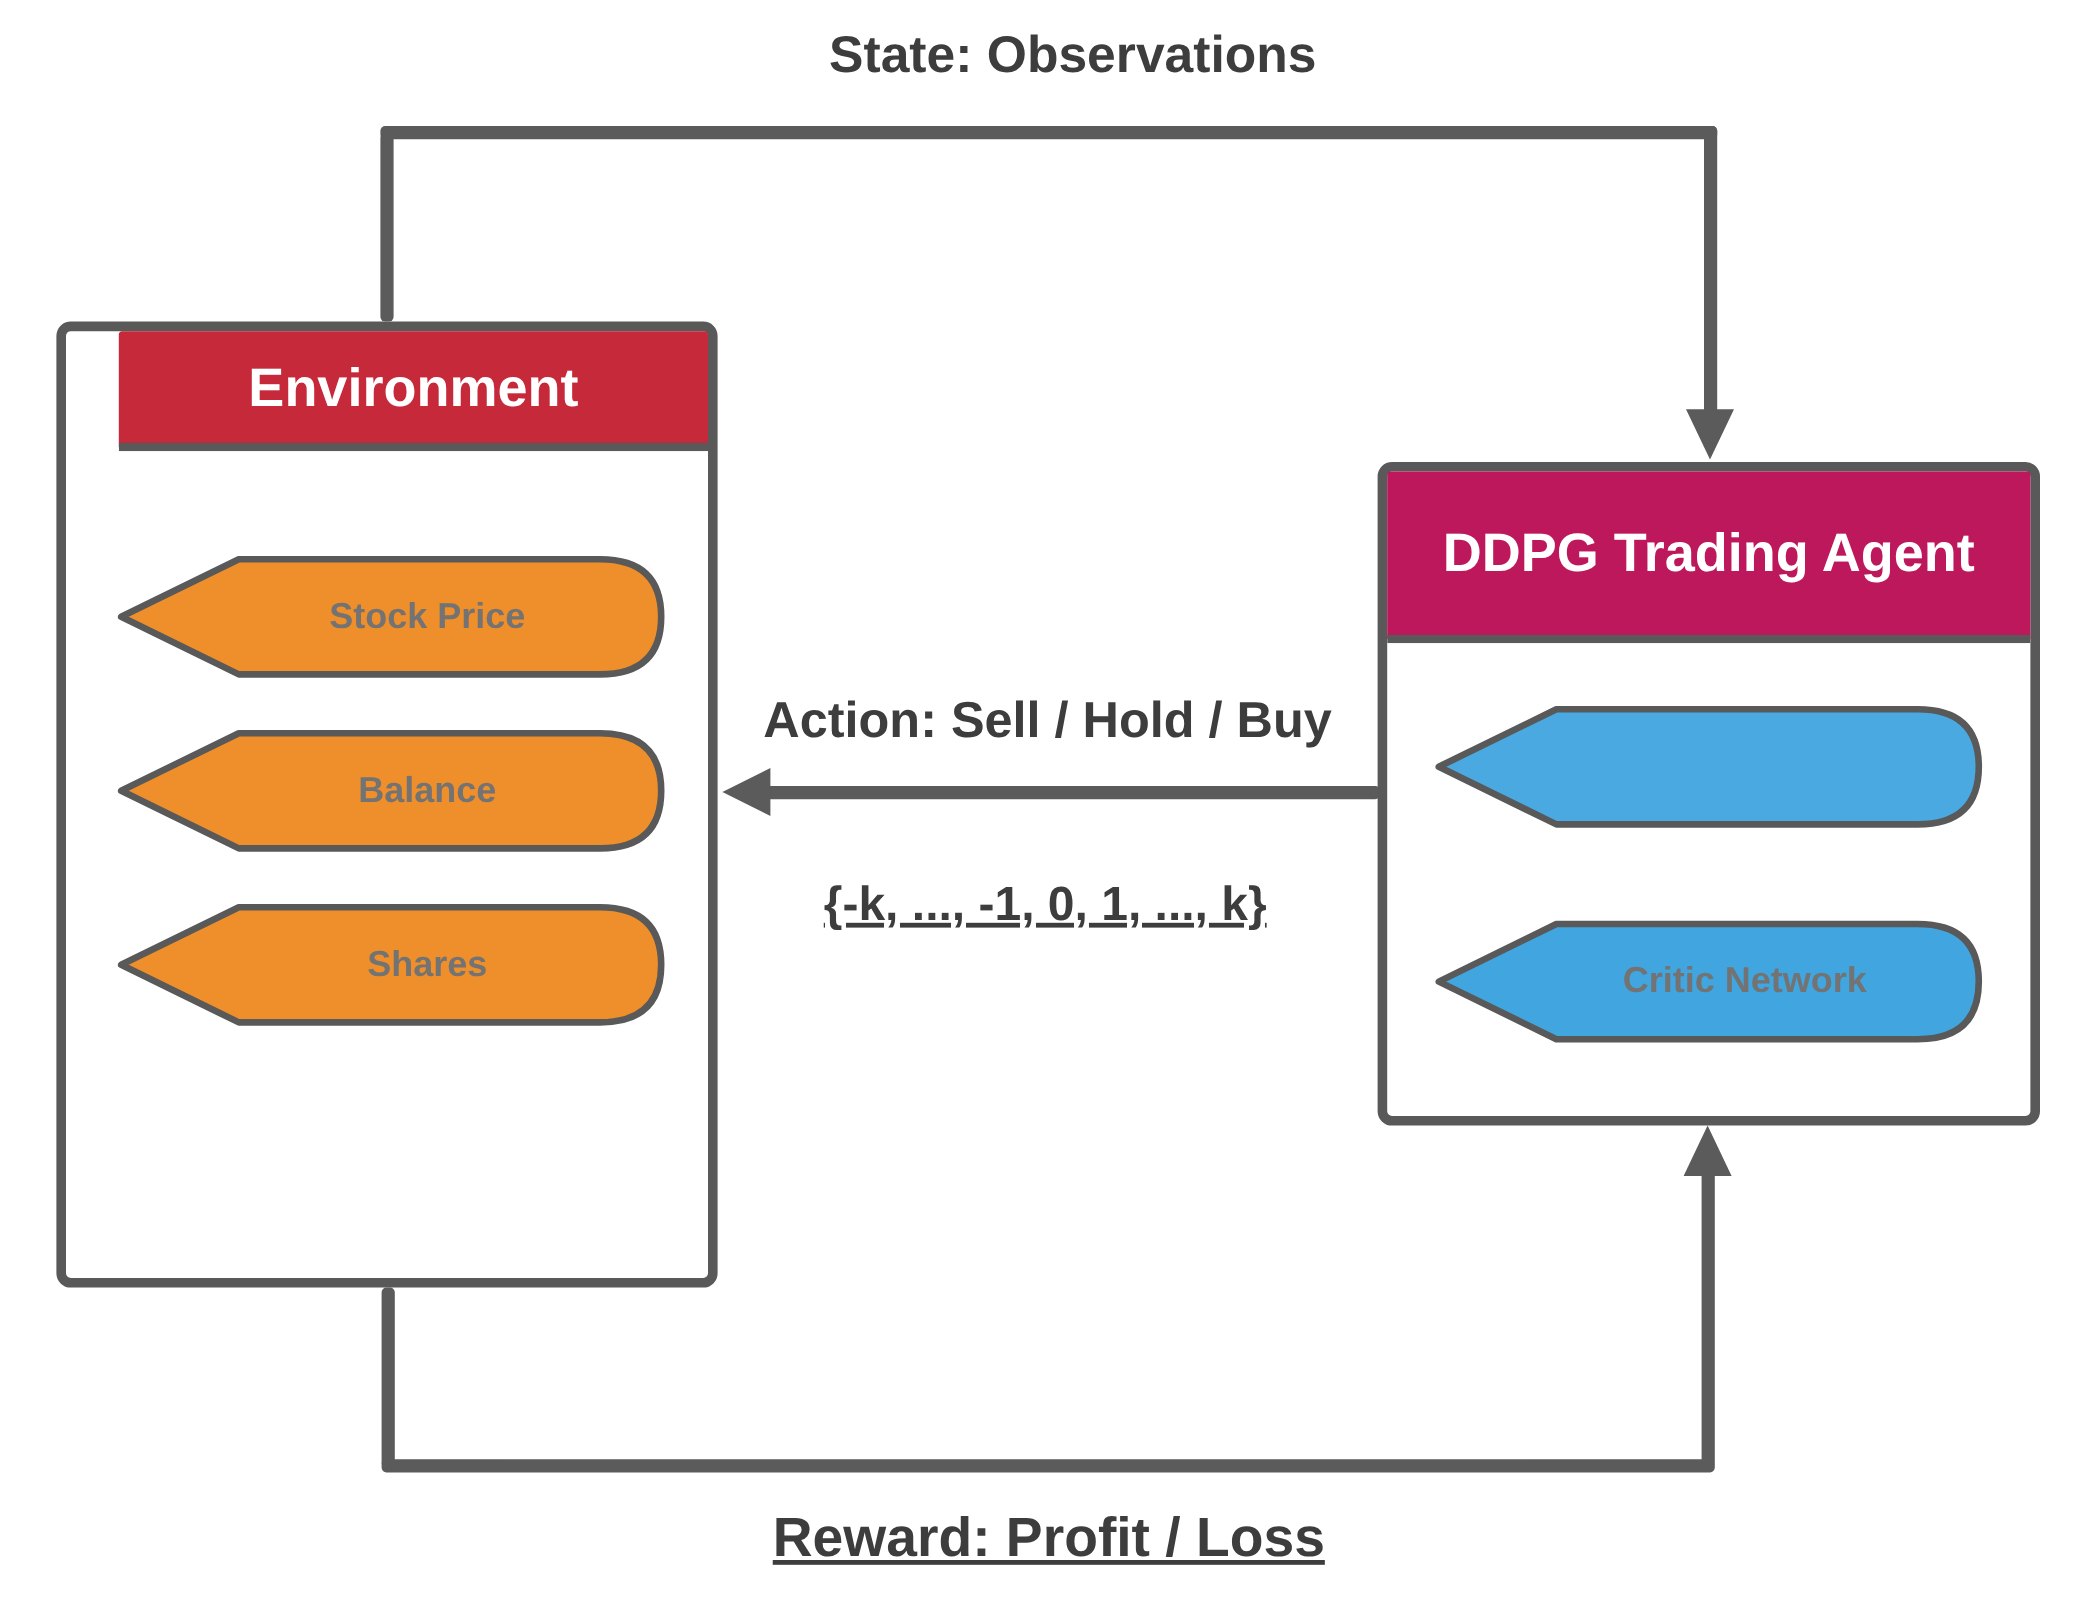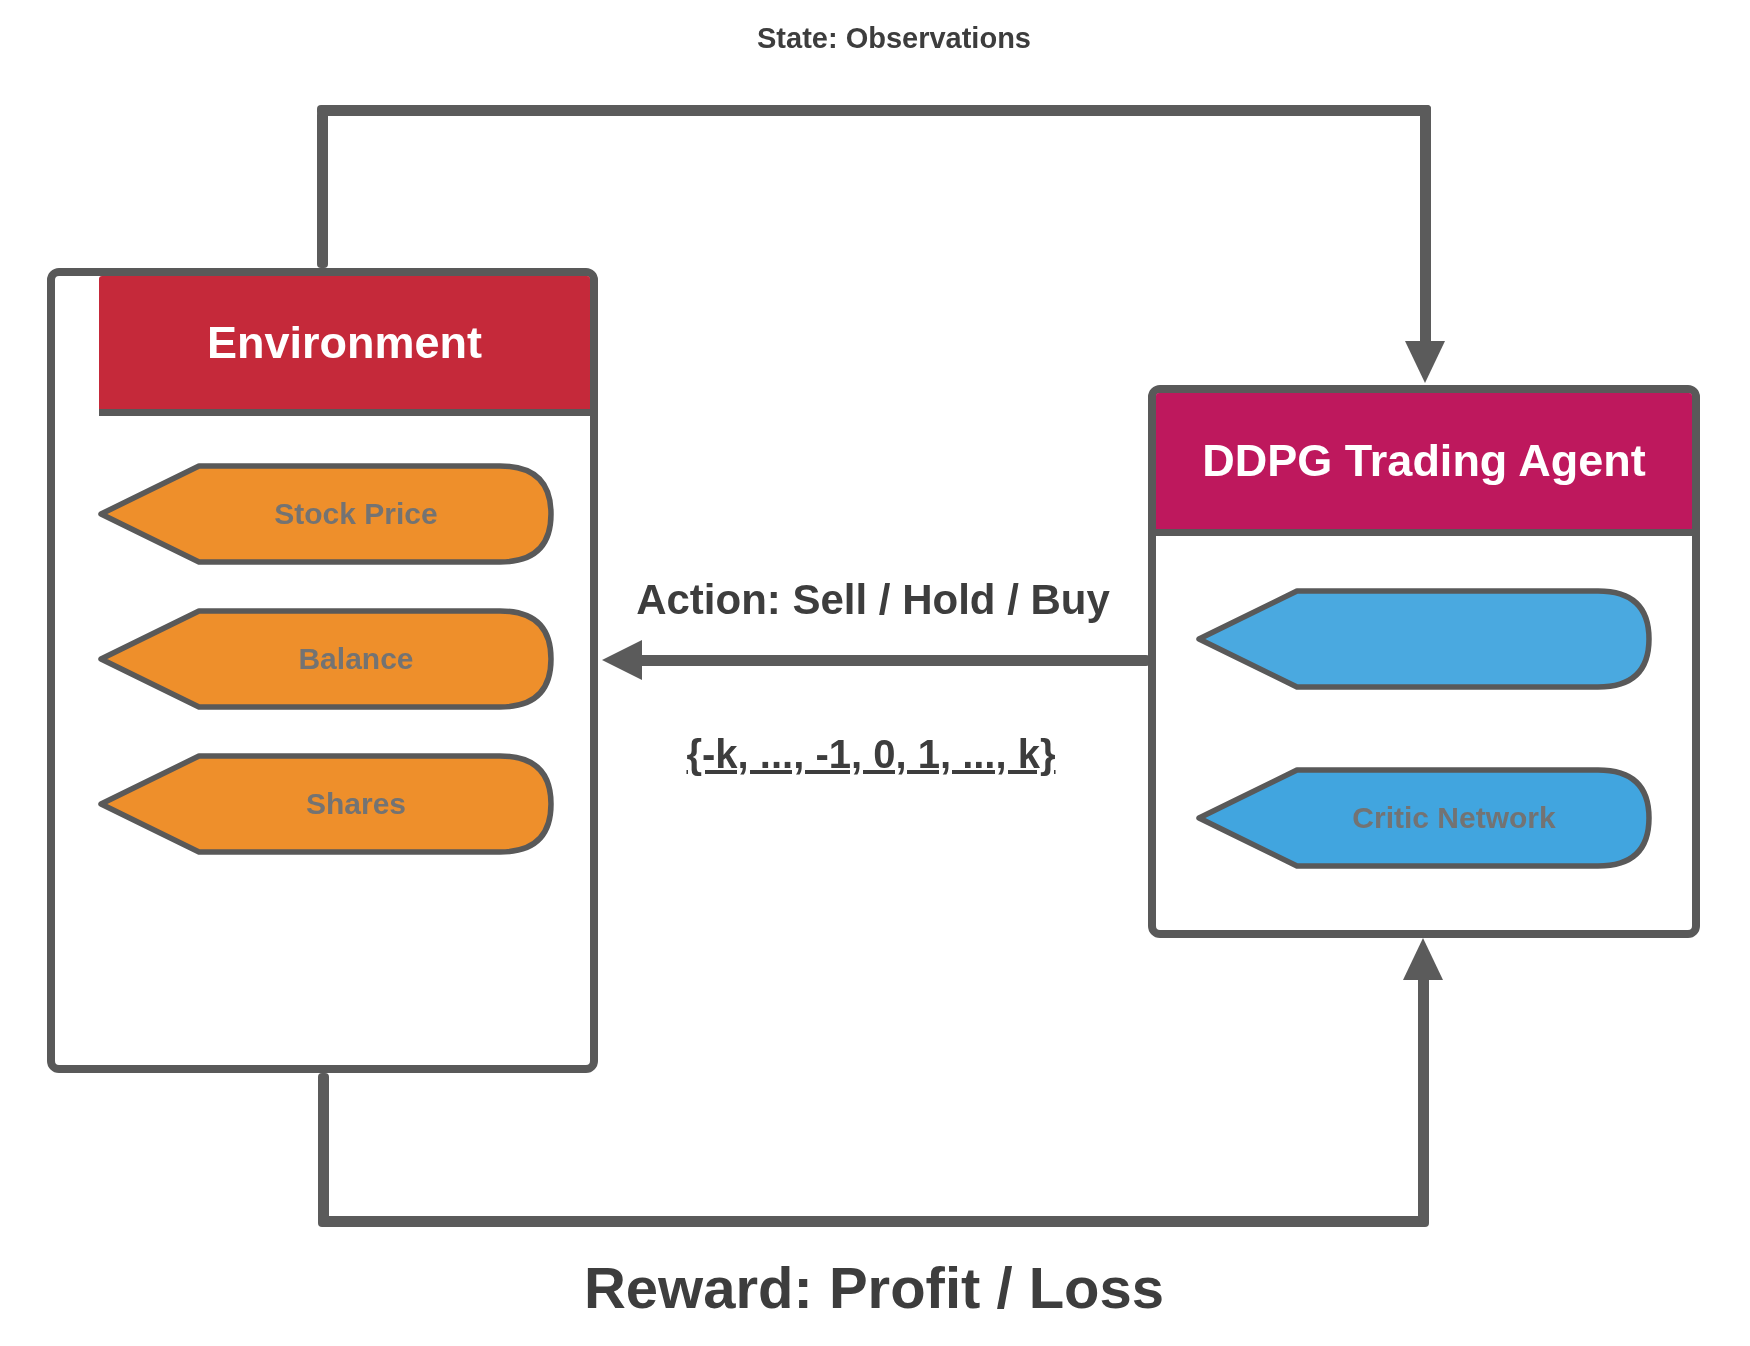--- a/index.html
+++ b/index.html
@@ -11,24 +11,24 @@
     overflow:hidden;
   }
   
   .flow-label{
     position:absolute;
     font-weight:bold;
     color:#3d3d3d;
     text-align:center;
     white-space:nowrap;
   }
-  .state-label {left:494px; width:800px; top:22px;   font-size:29px;}
+  .state-label {left:494px; width:800px; top:22px;   font-size:43px;}
   .action-label{left:473px; width:800px; top:576px;  font-size:42px;}
   .set-label   {left:471px; width:800px; top:732px;  font-size:40px;text-decoration:underline;}
-  .reward-label{left:474px; width:800px; top:1254px; font-size:58px;}
+  .reward-label{left:474px; width:800px; top:1254px; font-size:46px;text-decoration:underline;}
 
   
   .seg{position:absolute;background:#5b5b5b;border-radius:4px;}
 
   
   .arrowhead{position:absolute;width:0;height:0;}
   .ah-down{
     border-left:20px solid transparent;border-right:20px solid transparent;
     border-top:42px solid #5b5b5b;
     left:1405px;top:341px;
@@ -53,21 +53,21 @@
     box-sizing:border-box;
   }
   .env-box  {left:47px;  top:268px; width:551px; height:805px;}
   .agent-box{left:1148px;top:385px; width:552px; height:553px;}
   .box-header{
     display:flex;align-items:center;justify-content:center;
     color:#ffffff;font-weight:bold;font-size:45px;
     border-bottom:7px solid #595959;
     box-sizing:border-box;
   }
-  .env-header  {height:140px;background:#c5293a;border-radius:3px 3px 0 0;margin-left:44px;}
+  .env-header  {height:100px;background:#c5293a;border-radius:3px 3px 0 0;margin-left:44px;}
   .agent-header{height:143px;background:#be185d;border-radius:3px 3px 0 0;}
 
   
   .tag{position:absolute;width:462px;height:108px;}
   .tag svg{position:absolute;left:0;top:0;display:block;}
   .tag-label{
     position:absolute;left:80px;right:20px;top:0;bottom:0;
     display:flex;align-items:center;justify-content:center;
     color:#737373;font-weight:bold;font-size:30px;
     white-space:nowrap;

